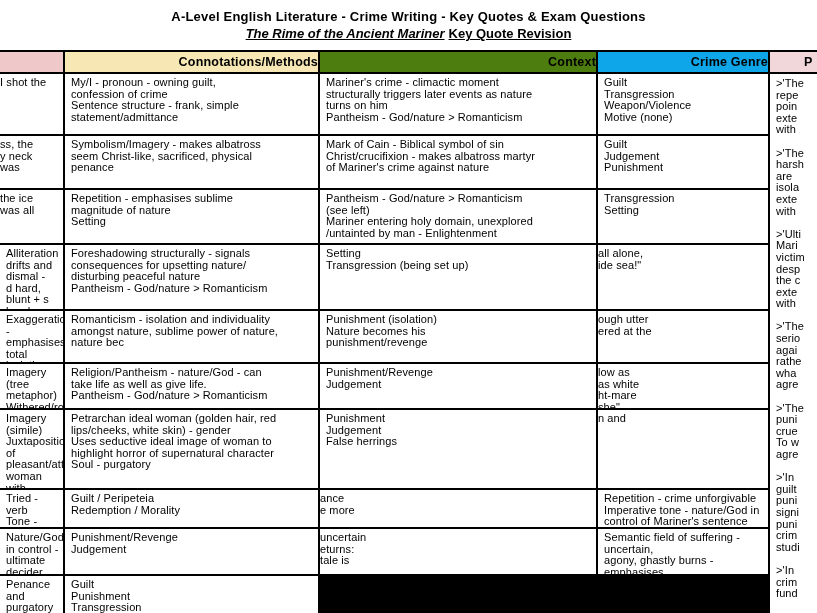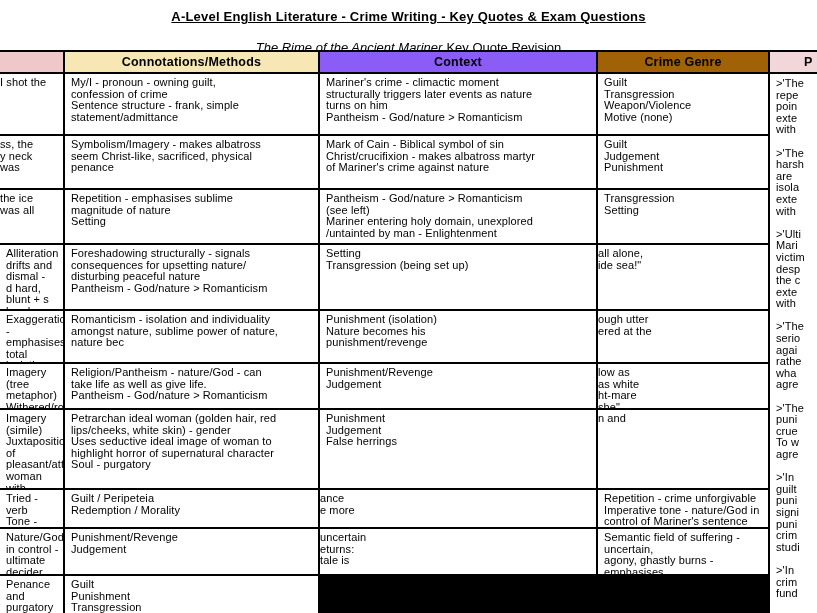--- a/index.html
+++ b/index.html
@@ -1,31 +1,31 @@
 <!DOCTYPE html>
 <html><head>
 <meta charset="utf-8">
 <style>
   html,body{margin:0;padding:0}
   body{width:817px;height:613px;overflow:hidden;background:#fff;
        font-family:"Liberation Sans",sans-serif;color:#000;position:relative}
   .titles{height:50px;padding-top:9px;text-align:center}
-  .t1{font-size:13px;font-weight:bold;text-decoration:underline;letter-spacing:.2px}
-  .t2{font-size:13px;font-weight:normal;text-decoration:underline;margin-top:16px}
+  .t1{font-size:13px;font-weight:bold;letter-spacing:.2px}
+  .t2{font-size:13px;font-weight:bold;text-decoration:underline;margin-top:2px}
   .it{font-style:italic;margin-right:4px}
   .grid{position:absolute;top:50px;left:0;width:817px;height:563px;
         display:grid;
         grid-template-columns:63px 253px 276px 170px auto;
         grid-template-rows:20px 60px 52px 53px 64px 51px 44px 78px 37px 45px 1fr;
         gap:2px;background:#000;border-top:2px solid #000;overflow:hidden}
-  .hc{font-weight:bold;font-size:12.5px;text-align:center;line-height:20px;letter-spacing:.2px}
+  .hc{font-weight:bold;font-size:12.5px;text-align:right;line-height:20px;letter-spacing:.2px}
   .c-quote{background:#efc8ca}
   .c-conn{background:#f6e7b4}
-  .c-ctx{background:#8b5cf6}
-  .c-genre{background:#a16207}
+  .c-ctx{background:#4d7c0f}
+  .c-genre{background:#0ea5e9}
   .c-exam{background:#f2d7da;text-align:left;padding-left:34px}
   .cell{background:#fff;font-size:11px;line-height:11.6px;letter-spacing:.1px;
         white-space:pre-line;padding:3px 4px 0 6px;overflow:hidden}
   .cell.quote{padding-left:0;padding-right:12px}
   .cell.exam{grid-column:5;grid-row:2 / span 10;padding:4px 0 0 6px}
 </style>
 </head>
 <body>
 
 <div class="titles">

